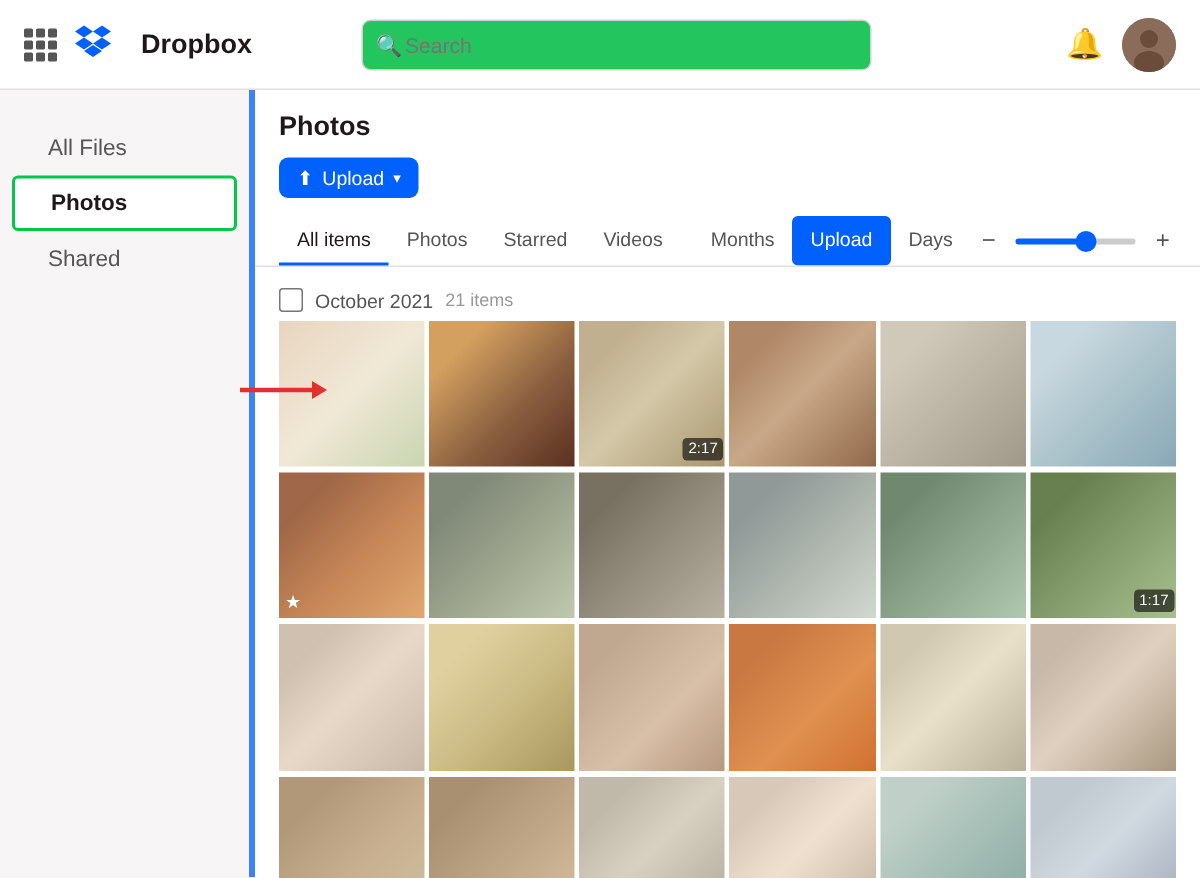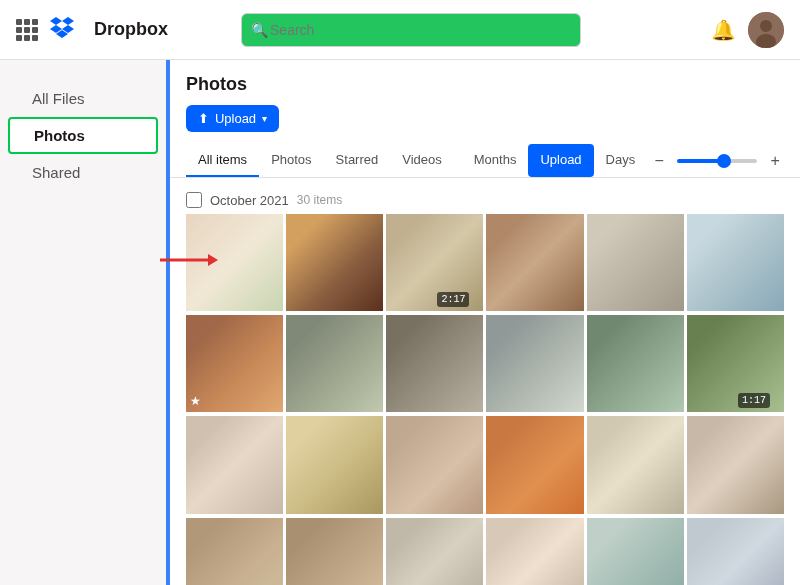--- a/index.html
+++ b/index.html
@@ -167,27 +167,26 @@
     .photo-overlay {
       position: absolute;
       inset: 0;
       background: rgba(0,0,0,0.15);
       opacity: 0;
       transition: opacity 0.2s;
     }
     .photo-badge {
       position: absolute;
       bottom: 4px;
-      right: 14px;
+      right: 1px;
       background: rgba(0,0,0,0.6);
       color: white;
       font-size: 10px;
       padding: 2px 4px;
       border-radius: 3px;
-      font-family: Liberation Mono, monospace;
     }
     .star-badge {
       position: absolute;
       bottom: 4px;
       left: 4px;
       color: white;
       font-size: 12px;
     }
     
     .p1 { background: linear-gradient(135deg, #e8d5c0 0%, #f0e8d5 50%, #c8d5b0 100%); }
@@ -298,21 +297,21 @@
         <button class="zoom-btn">−</button>
         <input type="range" class="zoom-slider" min="0" max="100" value="60" style="">
         <button class="zoom-btn">+</button>
       </div>
     </div>
 
     <div class="section">
       <div class="section-header">
         <input type="checkbox" class="section-checkbox" style="">
         <span class="section-title">October 2021</span>
-        <span class="section-count">30 items</span>
+        <span class="section-count">21 items</span>
       </div>
 
       <div class="photo-grid">
         <div class="photo-cell p1">
             <div class="photo-overlay"></div>
           </div>
         <div class="photo-cell p2">
             <div class="photo-overlay"></div>
           </div>
         <div class="photo-cell p3">

